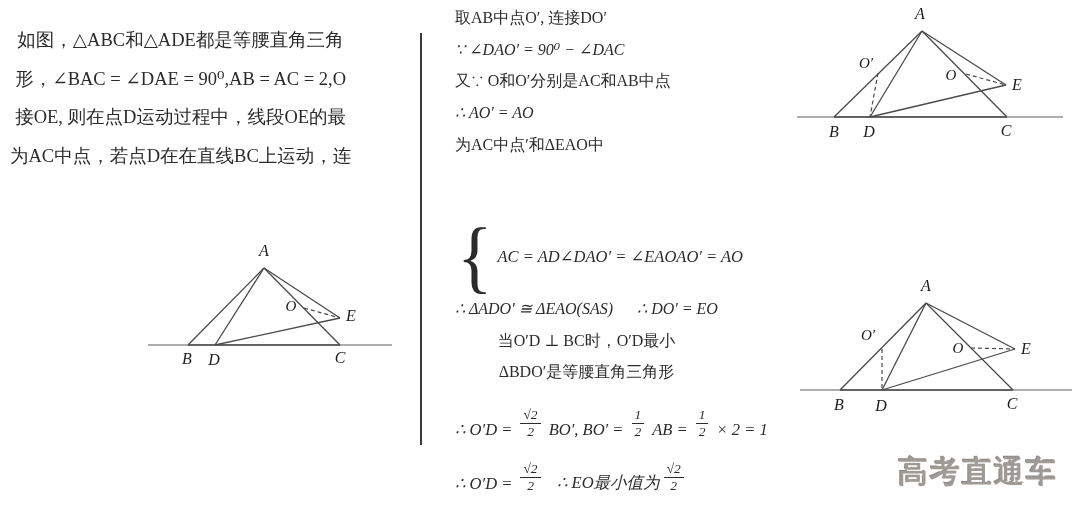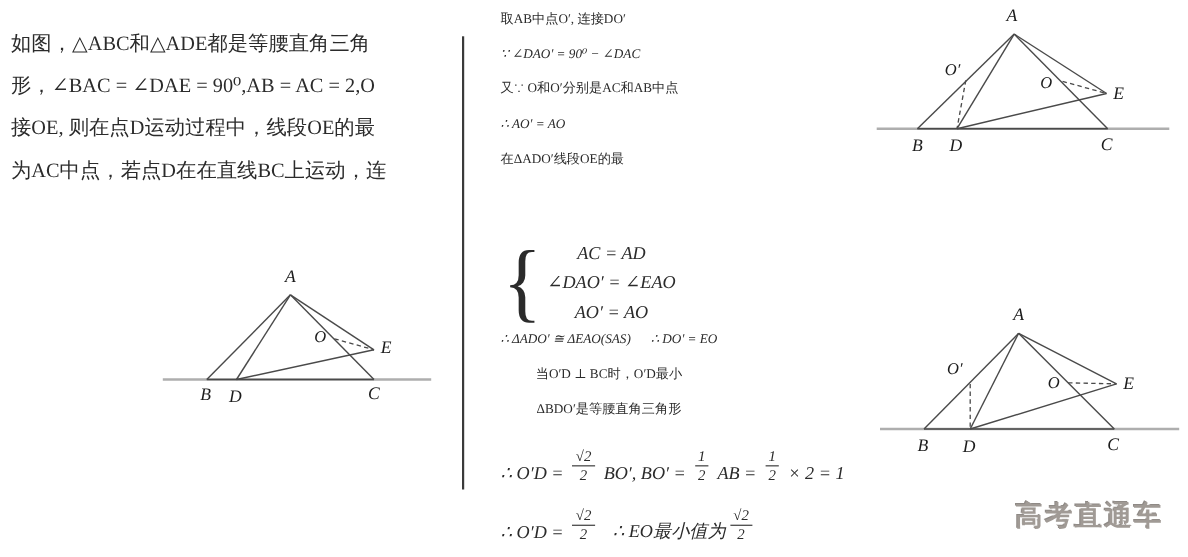--- a/index.html
+++ b/index.html
@@ -4,31 +4,31 @@
 <style>
   html,body { margin:0; padding:0; background:#ffffff; }
   .page {
     position:relative; width:1080px; height:506px; background:#fff;
     overflow:hidden; color:#2b2b2b;
     font-family:"Liberation Serif","DejaVu Serif",serif;
   }
   .divider { position:absolute; left:420px; top:33px; width:2px; height:412px; background:#3a3a3a; }
 
   .problem { position:absolute; left:10px; top:21px; font-size:18.5px; line-height:38.6px; }
-  .p-line { white-space:pre; }
+  .p-line { white-space:pre;text-align:center; }
 
-  .sol { position:absolute; font-size:12px; line-height:31.7px; }
+  .sol { position:absolute; font-size:16px; line-height:31.7px; }
   .s-line { white-space:pre; }
   .math { font-style:italic; }
   .sol-a { left:455px; top:2px; }
   .sol-b { left:455px; top:293px;text-align:center; }
 
   .system { position:absolute; left:457px; top:216px; display:flex; align-items:center; font-size:16.5px; }
   .brace { font-size:74px; font-weight:300; line-height:80px; transform:scaleY(1.08); margin-right:5px; color:#2b2b2b; }
-  .sys-lines { display:flex; flex-direction:column; align-items:center; line-height:27px; font-style:italic; white-space:pre; }
+  .sys-lines { display:flex; flex-direction:row; align-items:center; line-height:27px; font-style:italic; white-space:pre; }
 
   .formula { position:absolute; display:flex; align-items:flex-end; font-size:16.5px; font-style:italic; }
   .formula1 { left:455px; top:407px; }
   .formula2 { left:455px; top:461px; }
   .fpart { white-space:pre; }
   .frac { display:inline-flex; flex-direction:column; align-items:center; font-size:13.5px; line-height:16px; margin:0 4px; }
   .frac .num { border-bottom:1.3px solid #2b2b2b; padding:0 3px; }
   .frac .den { padding:0 3px; }
 
   .fig { position:absolute; }
@@ -36,21 +36,21 @@
   .fig2 { left:790px; top:272px; }
   .fig3 { left:140px; top:240px; }
   .fig line.solid { stroke:#4a4a4a; stroke-width:1.3; }
   .fig line.base  { stroke:#aeaeae; stroke-width:2.2; }
   .fig line.dash  { stroke:#4a4a4a; stroke-width:1.2; stroke-dasharray:4 3; }
   .fig text { font-family:"Liberation Serif","DejaVu Serif",serif; font-style:italic;
               font-size:16px; fill:#1c1c1c; text-anchor:middle; }
   .fig text.small { font-size:15px; }
 
   .watermark {
-    position:absolute; right:22px; top:452px; font-size:25px; letter-spacing:2px;
+    position:absolute; right:22px; top:452px; font-size:30px; letter-spacing:2px;
     color:#a09a95; text-shadow:2px 2px 1px rgba(255,255,255,0.95), -1px -1px 0 #8f8a86;
     font-family:"Liberation Sans","DejaVu Sans",sans-serif; font-weight:600;
   }
 </style>
 </head>
 <body>
 
 <div class="page">
 
   <div class="divider"></div>
@@ -60,21 +60,21 @@
     <div class="p-line">形，∠BAC = ∠DAE = 90⁰,AB = AC = 2,O</div>
     <div class="p-line">接OE, 则在点D运动过程中，线段OE的最</div>
     <div class="p-line">为AC中点，若点D在在直线BC上运动，连</div>
   </div>
 
   <div class="sol sol-a">
     <div class="s-line">取AB中点O′, 连接DO′</div>
     <div class="s-line math">∵ ∠DAO′ = 90⁰ − ∠DAC</div>
     <div class="s-line">又∵ O和O′分别是AC和AB中点</div>
     <div class="s-line math">∴ AO′ = AO</div>
-    <div class="s-line">在ΔADO′线段OE的最</div>
+    <div class="s-line">为AC中点′和ΔEAO中</div>
   </div>
 
   <div class="system">
     <span class="brace">{</span>
     <div class="sys-lines">
       <div>AC = AD</div>
       <div>∠DAO′ = ∠EAO</div>
       <div>AO′ = AO</div>
     </div>
   </div>

